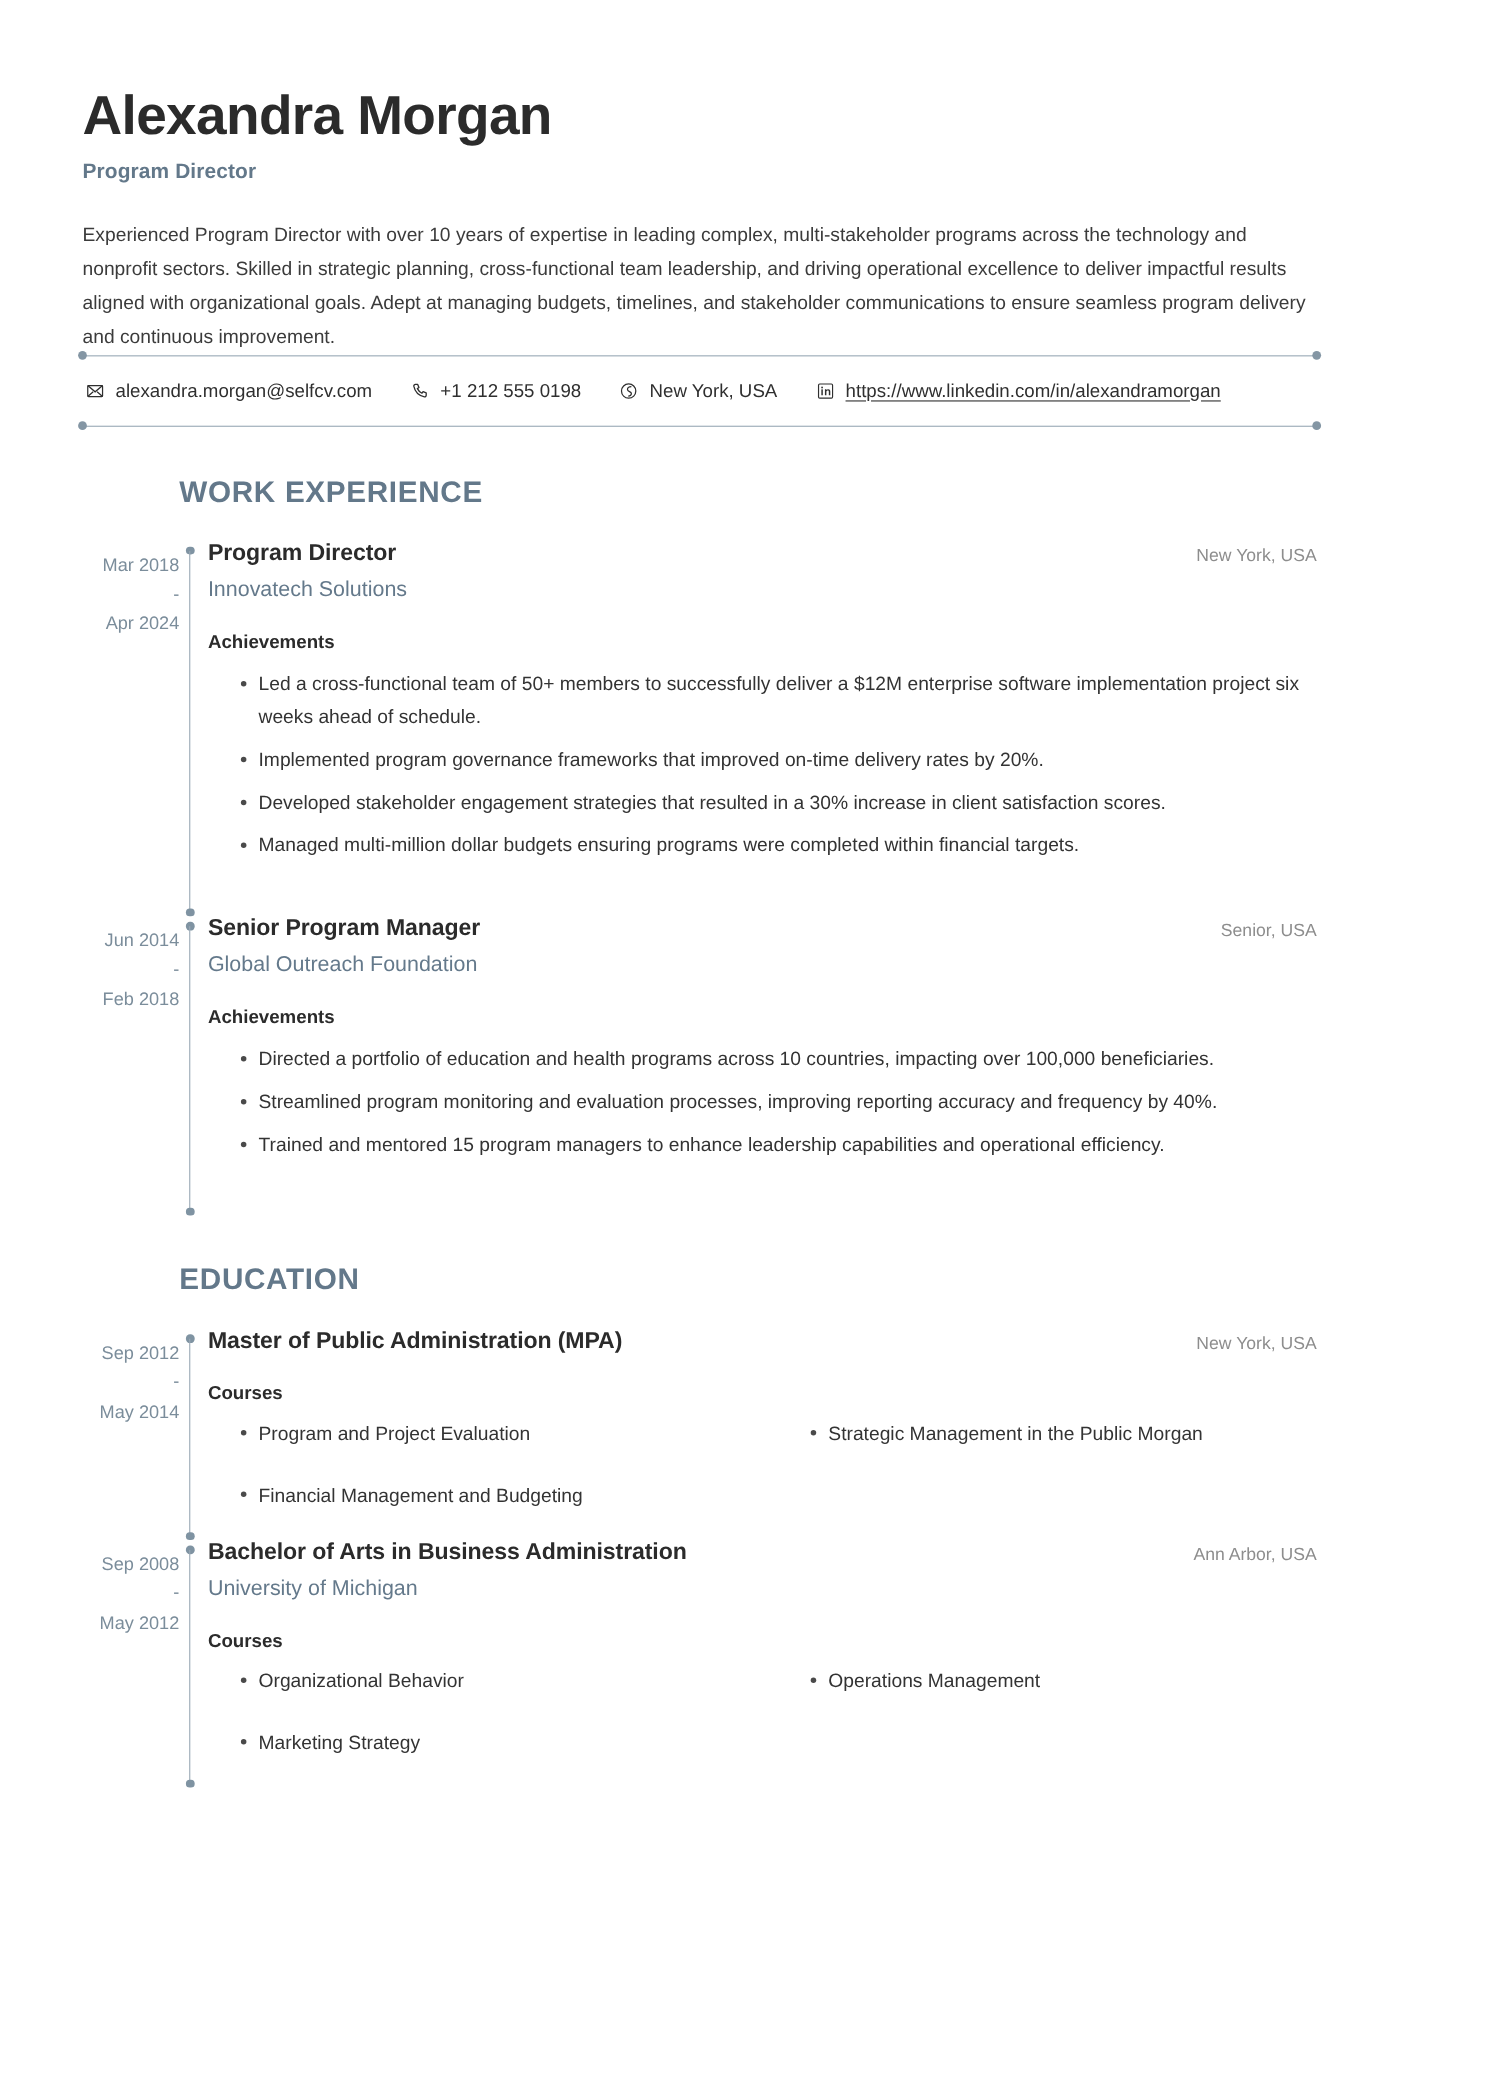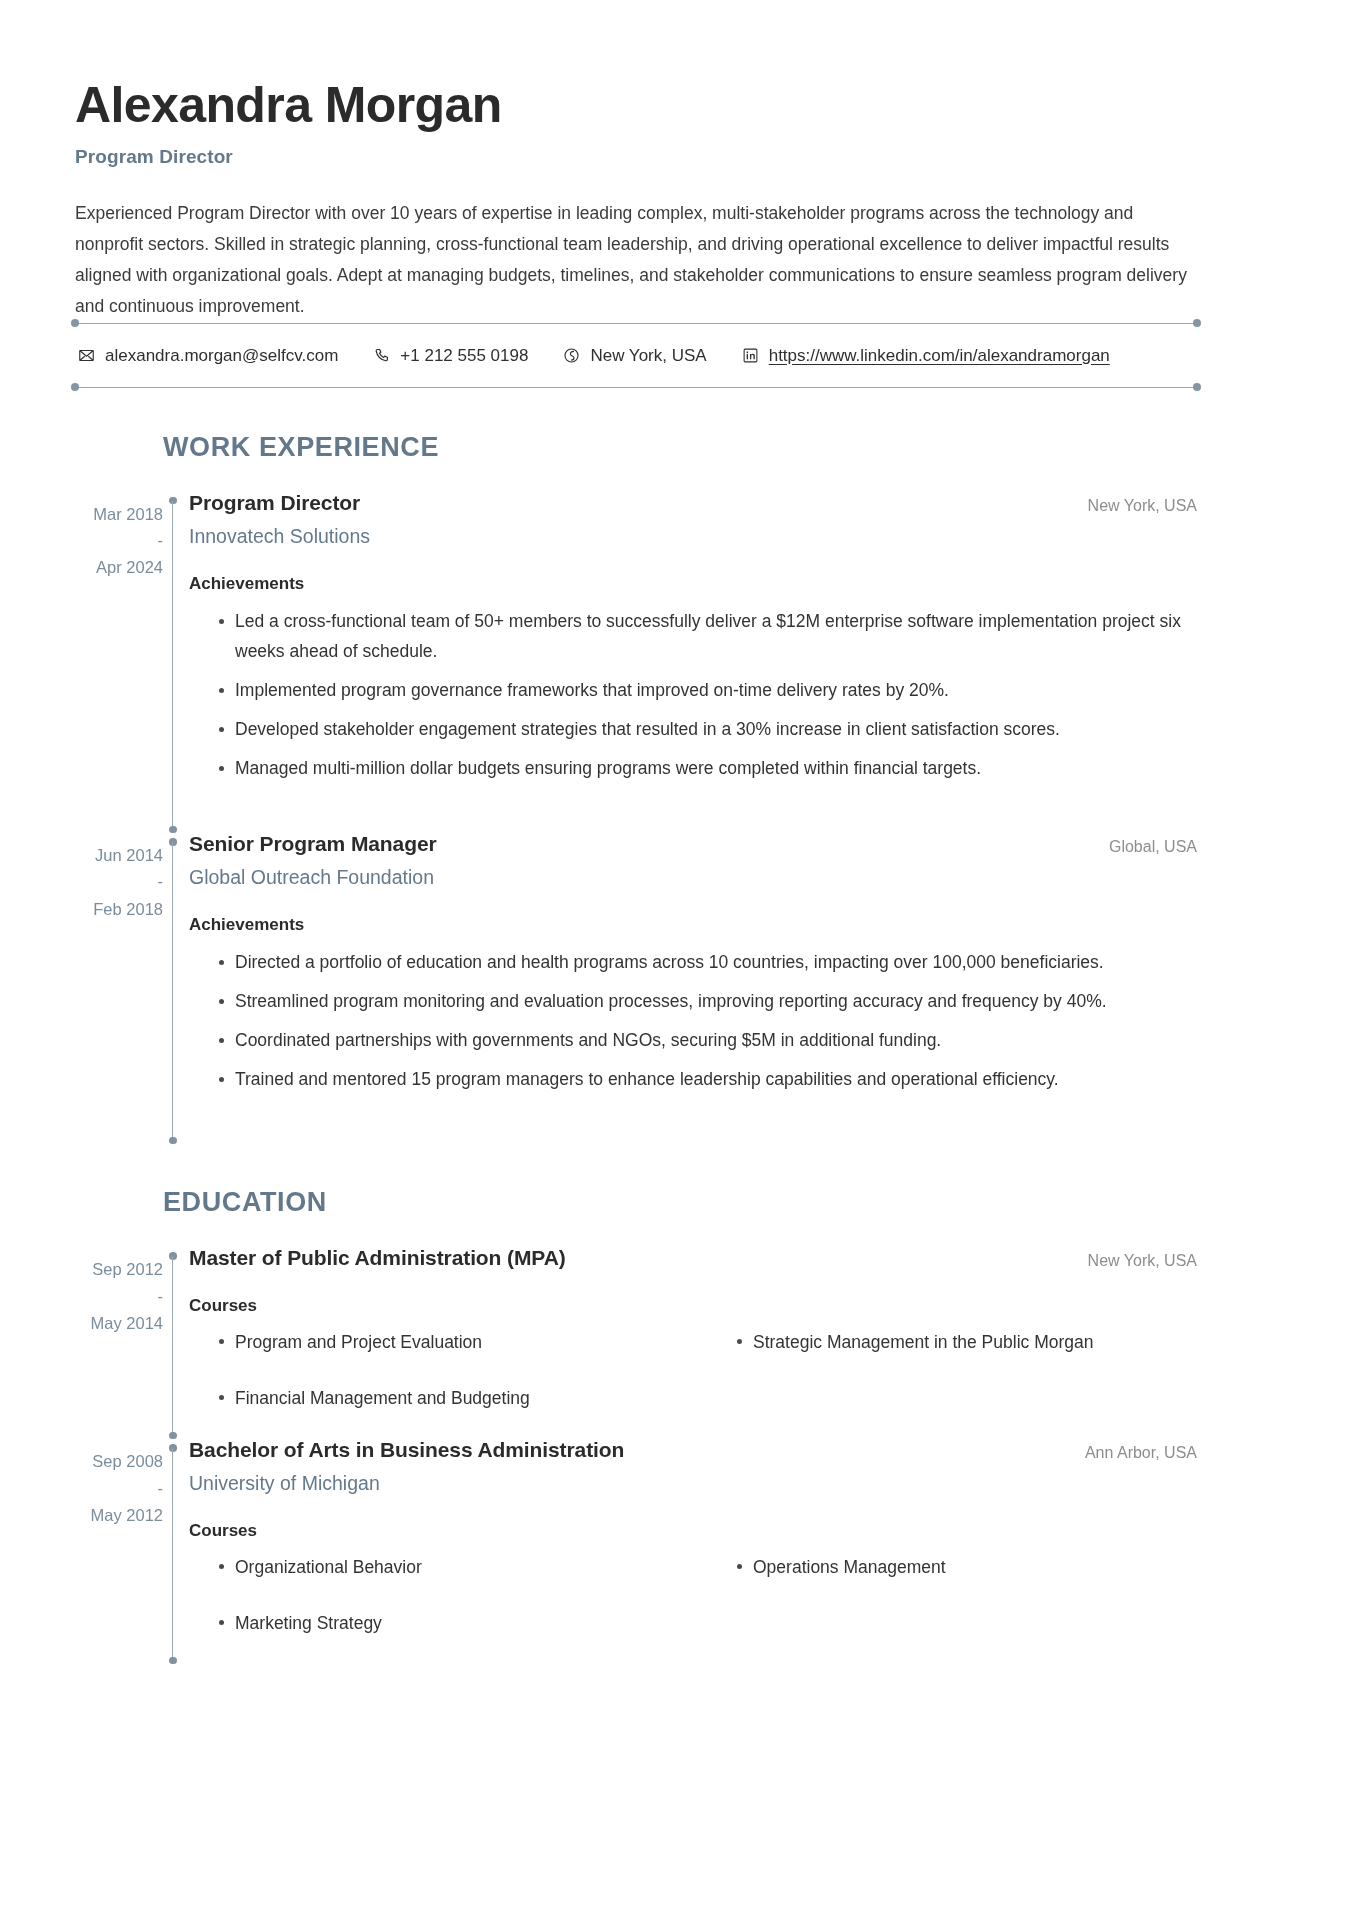--- a/index.html
+++ b/index.html
@@ -346,28 +346,27 @@
         <span>Feb 2018</span>
       </div>
       <div class="timeline">
         <span class="dot-top"></span>
         <span class="line"></span>
         <span class="dot-bottom"></span>
       </div>
       <div class="content">
         <div class="entry-head">
           <div class="role">Senior Program Manager</div>
-          <div class="place">Global, USA</div>
+          <div class="place">Senior, USA</div>
         </div>
         <div class="org">Global Outreach Foundation</div>
         <div class="sub-label">Achievements</div>
         <ul class="bullets">
           <li>Directed a portfolio of education and health programs across 10 countries, impacting over 100,000 beneficiaries.</li>
           <li>Streamlined program monitoring and evaluation processes, improving reporting accuracy and frequency by 40%.</li>
-          <li>Coordinated partnerships with governments and NGOs, securing $5M in additional funding.</li>
           <li>Trained and mentored 15 program managers to enhance leadership capabilities and operational efficiency.</li>
         </ul>
       </div>
     </div>
   </div>
 
   <div class="section">
     <h2 class="section-title">EDUCATION</h2>
 
     <div class="entry edu-entry">

